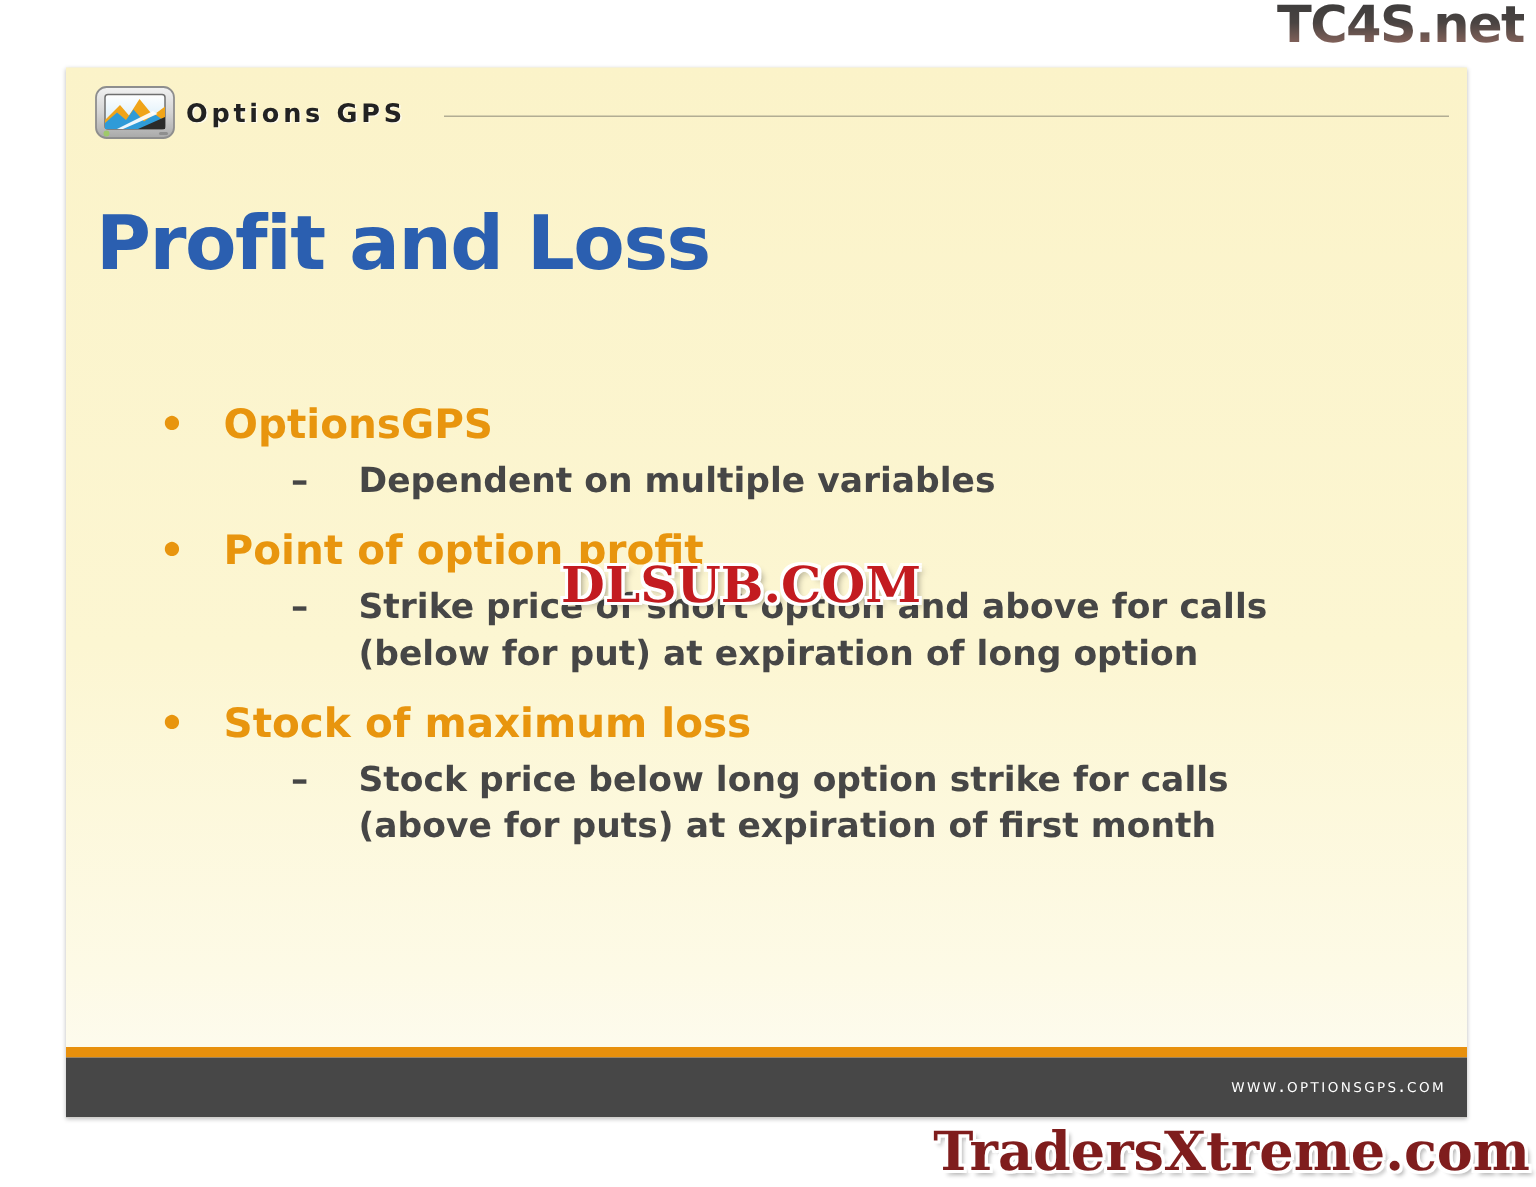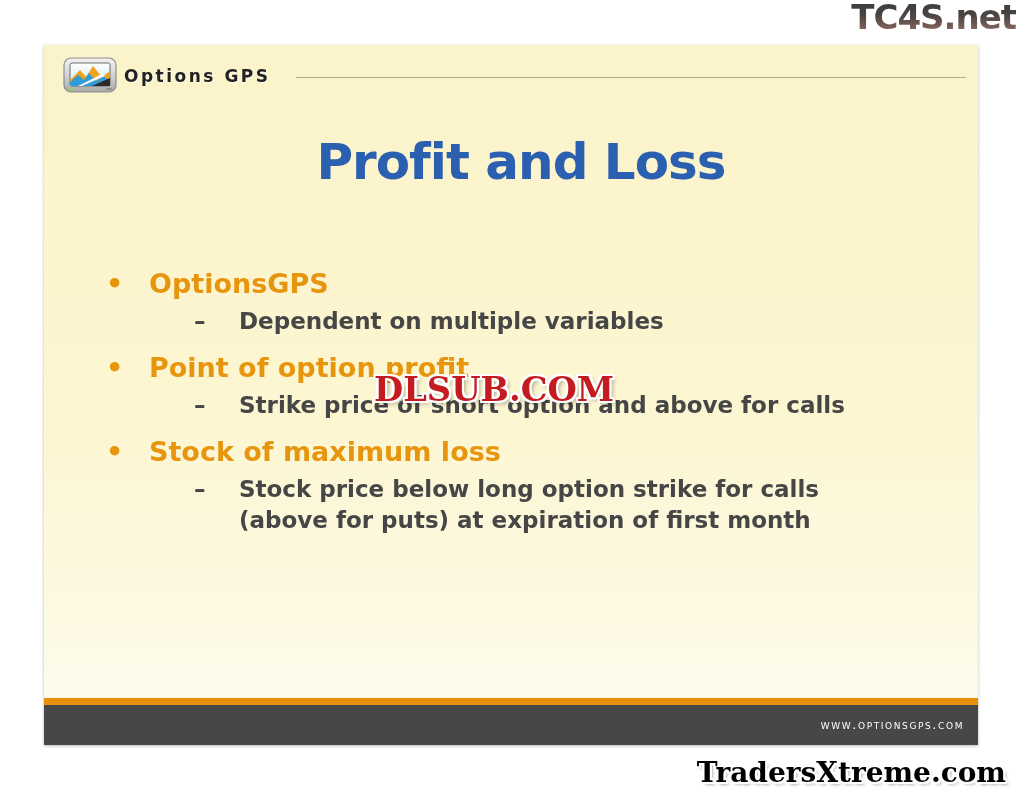--- a/index.html
+++ b/index.html
@@ -62,21 +62,20 @@
     position:absolute;
     left:252px; top:32px; right:12px;
     height:1px;
     background:#b2ad93;
   }
 
   
   #slide-title{
     position:absolute;
     left:0; right:0; top:88px;
-    text-align:center;
     font-family:"DejaVu Sans", sans-serif;
     font-weight:bold;
     font-size:50px;
     letter-spacing:-1px;
     color:#2b5fb0;
     margin-left:20px;
   }
 
   
   #slide-body{
@@ -160,25 +159,25 @@
     text-shadow:
        2px 0 0 #ffffff, -2px 0 0 #ffffff, 0 2px 0 #ffffff, 0 -2px 0 #ffffff,
        2px 2px 0 #ffffff, -2px 2px 0 #ffffff, 2px -2px 0 #ffffff, -2px -2px 0 #ffffff,
        3px 3px 4px rgba(0,0,0,.35);
     white-space:nowrap;
     transform:scaleX(1.02);
     transform-origin:left center;
   }
   #tx-watermark{
     position:absolute;
-    right:18px; bottom:2px;
+    right:4px; bottom:2px;
     font-family:"DejaVu Serif", serif;
     font-weight:bold;
-    font-size:28px;
-    color:#000000;
+    font-size:36px;
+    color:#7f1d1d;
     text-shadow:
        2px 0 0 #ffffff, -2px 0 0 #ffffff, 0 2px 0 #ffffff, 0 -2px 0 #ffffff,
        2px 2px 0 #ffffff, -2px 2px 0 #ffffff, 2px -2px 0 #ffffff, -2px -2px 0 #ffffff,
        3px 3px 3px rgba(0,0,0,.3);
     white-space:nowrap;
   }
 </style>
 </head>
 <body>
 
@@ -225,20 +224,21 @@
       <span>Dependent on multiple variables</span>
     </div>
 
     <div class="lvl1">
       <span class="b-mark">•</span>
       <span>Point of option profit</span>
     </div>
     <div class="lvl2">
       <span class="b-mark">–</span>
       <span>Strike price of short option and above for calls</span>
+      <span class="line2">(below for put) at expiration of long option</span>
     </div>
 
     <div class="lvl1">
       <span class="b-mark">•</span>
       <span>Stock of maximum loss</span>
     </div>
     <div class="lvl2">
       <span class="b-mark">–</span>
       <span>Stock price below long option strike for calls</span>
       <span class="line2">(above for puts) at expiration of first month</span>

